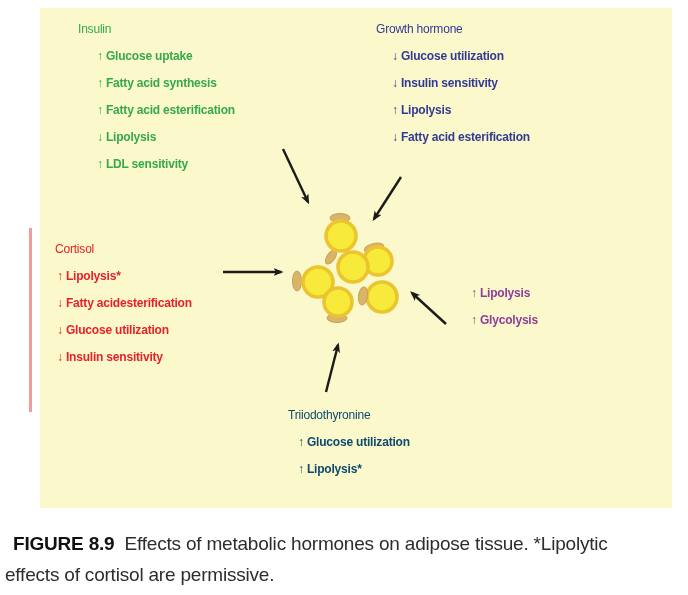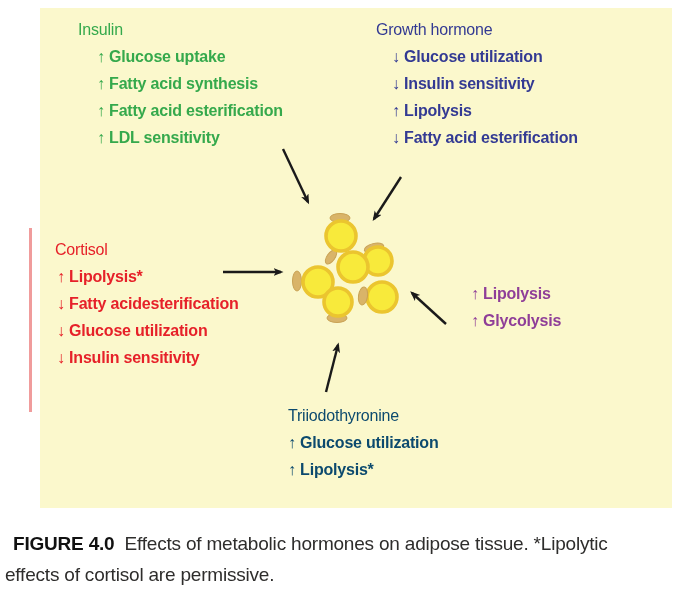--- a/index.html
+++ b/index.html
@@ -4,29 +4,29 @@
 <style>
   html,body{margin:0;padding:0;background:#ffffff;}
   #stage{
     position:relative;width:688px;height:595px;background:#ffffff;overflow:hidden;
     font-family:"Liberation Sans","DejaVu Sans",sans-serif;
   }
   #panel{position:absolute;left:40px;top:8px;width:632px;height:500px;}
   #margin-line{position:absolute;left:29px;top:228px;width:3px;height:184px;}
   #overlay{position:absolute;left:0;top:0;width:688px;height:595px;pointer-events:none;}
 
-  .group{position:absolute;font-size:16px;line-height:27px;letter-spacing:-0.2px;white-space:nowrap;}
+  .group{position:absolute;font-size:12px;line-height:27px;letter-spacing:-0.2px;white-space:nowrap;}
   .g-header{font-weight:400;}
   .g-item{font-weight:700;}
   .g-item .dir{font-weight:400;}
   #g0 .g-items{margin-left:19px;}
   #g1 .g-items{margin-left:16px;}
   #g2 .g-items{margin-left:2px;}
   #g3 .g-items{margin-left:10px;}
-  #g4 .g-items{}
+  #g4 .g-items{margin-left:10px;}
   #g0{left:78px;top:16px;}
   #g1{left:376px;top:16px;}
   #g2{left:55px;top:236px;white-space:normal;width:232px;}
   #g2 .g-item{padding-left:19px;text-indent:-19px;}
   #g3{left:461px;top:280px;}
   #g4{left:288px;top:402px;}
 
   .cell{fill:var(--cell-fill);stroke:var(--cell-ring);stroke-width:3.6;}
   .nucleus{fill:var(--nucleus-fill);stroke:#C9A254;stroke-width:1;}
   .arrow-line{stroke:var(--arrow-color);stroke-width:2.4;fill:none;}
@@ -78,20 +78,21 @@
       <ellipse class="nucleus" cx="363" cy="296" rx="4.5" ry="9" transform="rotate(8 363 296)"></ellipse>
     </g>
   </svg>
 
   <div class="group" id="g0" style="color: rgb(53, 169, 76);">
     <div class="g-header">Insulin</div>
     <div class="g-items">
         <div class="g-item"><span class="dir">↑</span><span> Glucose uptake</span></div>
         <div class="g-item"><span class="dir">↑</span><span> Fatty acid synthesis</span></div>
         <div class="g-item"><span class="dir">↑</span><span> Fatty acid esterification</span></div>
+        <div class="g-item"><span class="dir">↓</span><span> Lipolysis</span></div>
         <div class="g-item"><span class="dir">↑</span><span> LDL sensitivity</span></div>
       </div>
   </div>
 
   <div class="group" id="g1" style="color: rgb(51, 58, 147);">
     <div class="g-header">Growth hormone</div>
     <div class="g-items">
         <div class="g-item"><span class="dir">↓</span><span> Glucose utilization</span></div>
         <div class="g-item"><span class="dir">↓</span><span> Insulin sensitivity</span></div>
         <div class="g-item"><span class="dir">↑</span><span> Lipolysis</span></div>
@@ -118,16 +119,16 @@
 
   <div class="group" id="g4" style="color: #0c4a6e;">
     <div class="g-header">Triiodothyronine</div>
     <div class="g-items">
         <div class="g-item"><span class="dir">↑</span><span> Glucose utilization</span></div>
         <div class="g-item"><span class="dir">↑</span><span> Lipolysis*</span></div>
       </div>
   </div>
 
   <div id="caption">
-    <span class="fig-label">FIGURE 4.0</span><span>Effects of metabolic hormones on adipose tissue. *Lipolytic effects of cortisol are permissive.</span>
+    <span class="fig-label">FIGURE 8.9</span><span>Effects of metabolic hormones on adipose tissue. *Lipolytic effects of cortisol are permissive.</span>
   </div>
 
 </div>
 
 </body></html>

